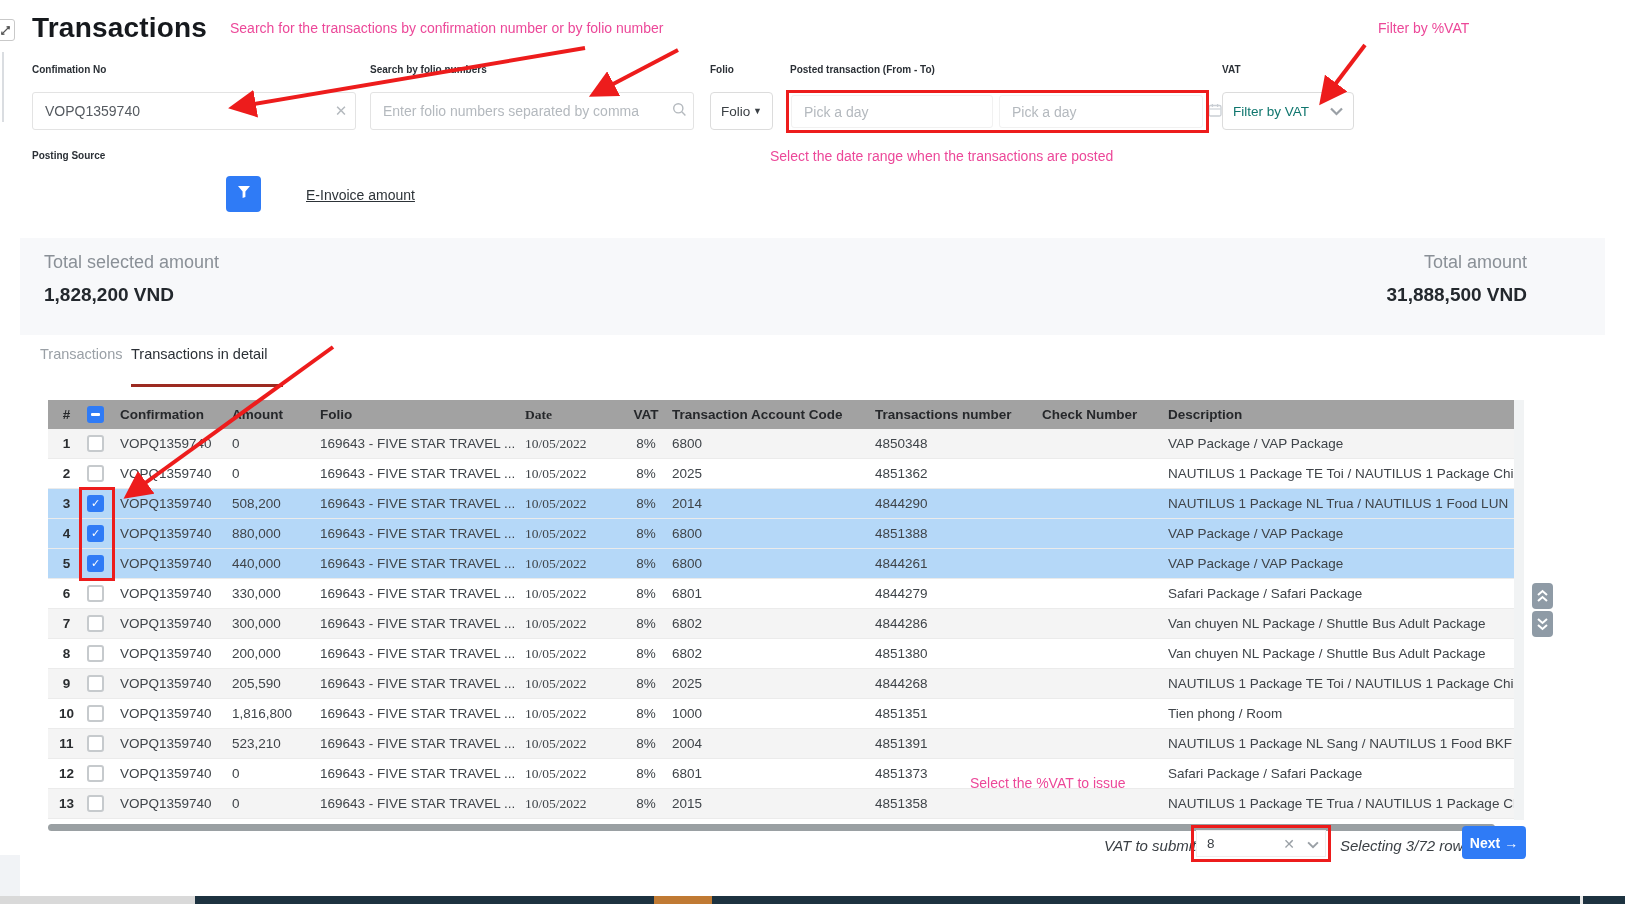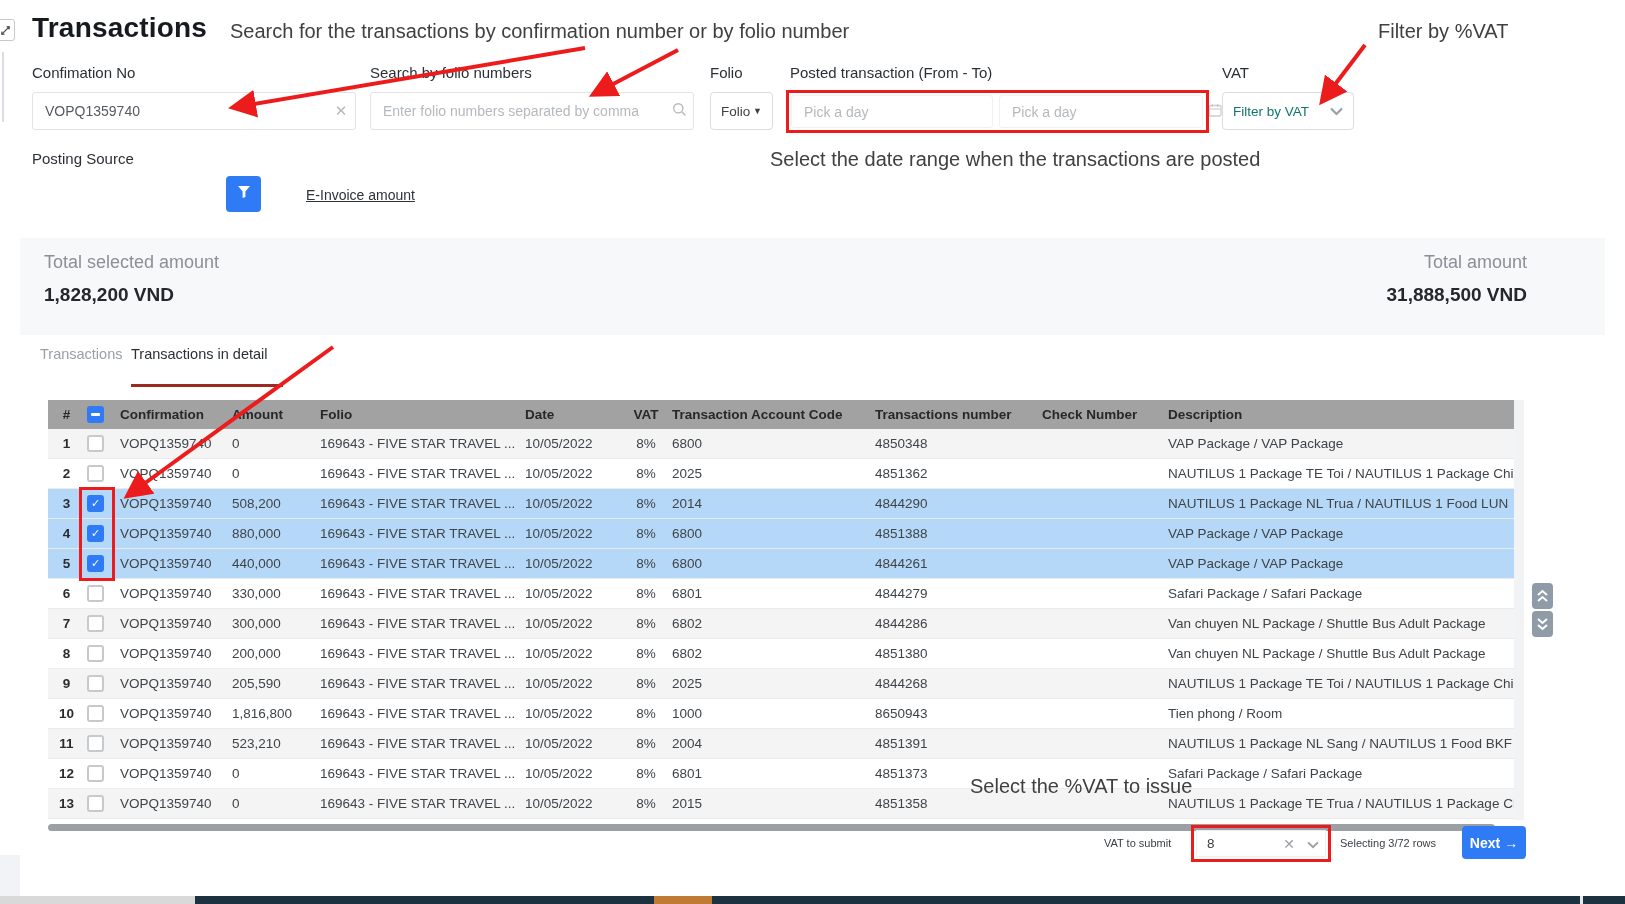--- a/index.html
+++ b/index.html
@@ -9,23 +9,23 @@
 
   .abs { position:absolute; }
 
   
   .collapse-box { left:-4px; top:19px; width:19px; height:22px; background:#fff; border:1px solid #c9c9c9; border-radius:3px; display:flex; align-items:center; justify-content:center; }
   .left-line { left:2px; top:52px; width:2px; height:70px; background:#dadde1; }
   .left-strip { left:0; top:855px; width:20px; height:41px; background:#f1f3f6; }
 
   .title { left:32px; top:12px; font-size:28px; font-weight:700; color:#16191d; letter-spacing:.2px; }
 
-  .ann { color:#404040; font-size:20px; white-space:nowrap; }
-
-  .field-label { font-size:15px; color:#2b3036; top:64px; }
+  .ann { color:#ec4899; font-size:14px; white-space:nowrap; }
+
+  .field-label { font-size:10px; color:#2b3036; top:64px;font-weight:bold; }
 
   .input-box { top:92px; height:38px; background:#fff; border:1px solid #e3e3e3; border-radius:3px; display:flex; align-items:center; }
   .input-box input { border:none; outline:none; flex:1; font-size:14px; color:#555a60; padding:0 8px 0 12px; background:transparent; font-family:inherit; }
   .input-box input::placeholder { color:#b4b9be; }
   .icon-right { width:28px; text-align:center; color:#b4b9be; font-size:15px; flex:0 0 auto; cursor:pointer; }
 
   .select-box { background:#fff; border:1px solid #dcdcdc; border-radius:4px; display:flex; align-items:center; justify-content:space-between; padding:0 10px; cursor:pointer; }
   .select-box .ph { color:#0f766e; font-size:13.5px; white-space:nowrap; overflow:hidden; }
 
   .red-rect { border:3px solid #ed1c1c; background:transparent; pointer-events:none; z-index:6; }
@@ -41,37 +41,37 @@
   .tab-underline { left:131px; top:384px; width:152px; height:3px; background:#9c2a21; }
 
   
   .tbl { left:48px; top:400px; width:1475px; }
   .trow { display:flex; align-items:center; height:30px; border-bottom:1px solid #ebebeb; }
   .thead { height:29px; background:#a2a2a2; border-bottom:none; }
   .thead .tcell { font-weight:700; color:#26282b; font-size:13.5px; }
   .tcell { font-size:13.5px; color:#3f4449; white-space:nowrap; overflow:hidden; padding-right:8px; }
   .c-num{width:37px;text-align:center;padding-right:0;font-weight:700;color:#2a2d30;}
   .c-check{width:35px;display:flex;align-items:center;justify-content:flex-start;padding-left:2px;}
-  .c-conf{width:112px;} .c-amount{width:88px;} .c-folio{width:205px;} .c-date{width:95px;}
+  .c-conf{width:112px;} .c-amount{width:88px;} .c-folio{width:205px;} .c-date{width:95px;font-family:Liberation Serif, serif;}
   .c-vat{width:52px;text-align:center;padding-right:0;} .c-code{width:203px;} .c-tnum{width:167px;}
   .c-cnum{width:126px;} .c-desc{width:355px;}
   .row-gray { background:#f4f4f4; }
   .row-white { background:#fff; }
   .row-selected { background:#b5d8f8; }
   .cb { width:17px; height:17px; background:#fff; border:2px solid #c6cacd; border-radius:3px; display:flex; align-items:center; justify-content:center; cursor:pointer; }
   .cb.checked { background:#2f7bf6; border-color:#2f7bf6; color:#fff; font-size:11px; font-weight:700; }
   .cb.indet { background:#2f7bf6; border-color:#2f7bf6; }
   .cb.indet::after { content:""; width:9px; height:2.5px; background:#fff; border-radius:1px; }
 
   .hscroll { left:48px; top:824px; width:1447px; height:7px; background:#9aa0a3; border-radius:4px; cursor:pointer; }
   .vtrack { left:1514px; top:400px; width:10px; height:420px; background:#f1f3f4; }
   .scrollbtn { left:1532px; width:21px; height:26px; background:#8f9ba6; border-radius:4px; display:flex; align-items:center; justify-content:center; cursor:pointer; }
 
   
-  .f-label { font-size:11px; color:#3a3f44; }
+  .f-label { font-size:15px; color:#3a3f44;font-style:italic; }
   .vat-select { left:1196px; top:830px; width:130px; height:27px; background:#fff; border:1px solid #eee; display:flex; align-items:center; cursor:pointer; }
   .vat-select .val { flex:1; font-size:13.5px; color:#3a3f44; padding-left:10px; }
   .next-btn { left:1462px; top:826px; width:64px; height:33px; background:#2f7bf6; border:none; border-radius:4px; color:#fff; font-size:14px; font-weight:700; cursor:pointer; display:flex; align-items:center; justify-content:center; gap:4px; font-family:inherit; }
 
   
   .taskbar { left:0; top:896px; width:1625px; height:8px; background:#1d3240; }
   .tb-gray { left:0; top:896px; width:195px; height:8px; background:#d9d9d9; }
   .tb-orange { left:654px; top:896px; width:58px; height:8px; background:#c07a33; }
   .tb-tick { left:1580px; top:896px; width:3px; height:8px; background:#e8e8e8; }
 
@@ -332,21 +332,21 @@
         <div class="tcell c-num">10</div>
         <div class="tcell c-check">
           <span class="cb"></span>
         </div>
         <div class="tcell c-conf">VOPQ1359740</div>
         <div class="tcell c-amount">1,816,800</div>
         <div class="tcell c-folio">169643 - FIVE STAR TRAVEL ...</div>
         <div class="tcell c-date">10/05/2022</div>
         <div class="tcell c-vat">8%</div>
         <div class="tcell c-code">1000</div>
-        <div class="tcell c-tnum">8650943</div>
+        <div class="tcell c-tnum">4851351</div>
         <div class="tcell c-cnum"></div>
         <div class="tcell c-desc">Tien phong / Room</div>
       </div>
       <div class="trow row-gray">
         <div class="tcell c-num">11</div>
         <div class="tcell c-check">
           <span class="cb"></span>
         </div>
         <div class="tcell c-conf">VOPQ1359740</div>
         <div class="tcell c-amount">523,210</div>

